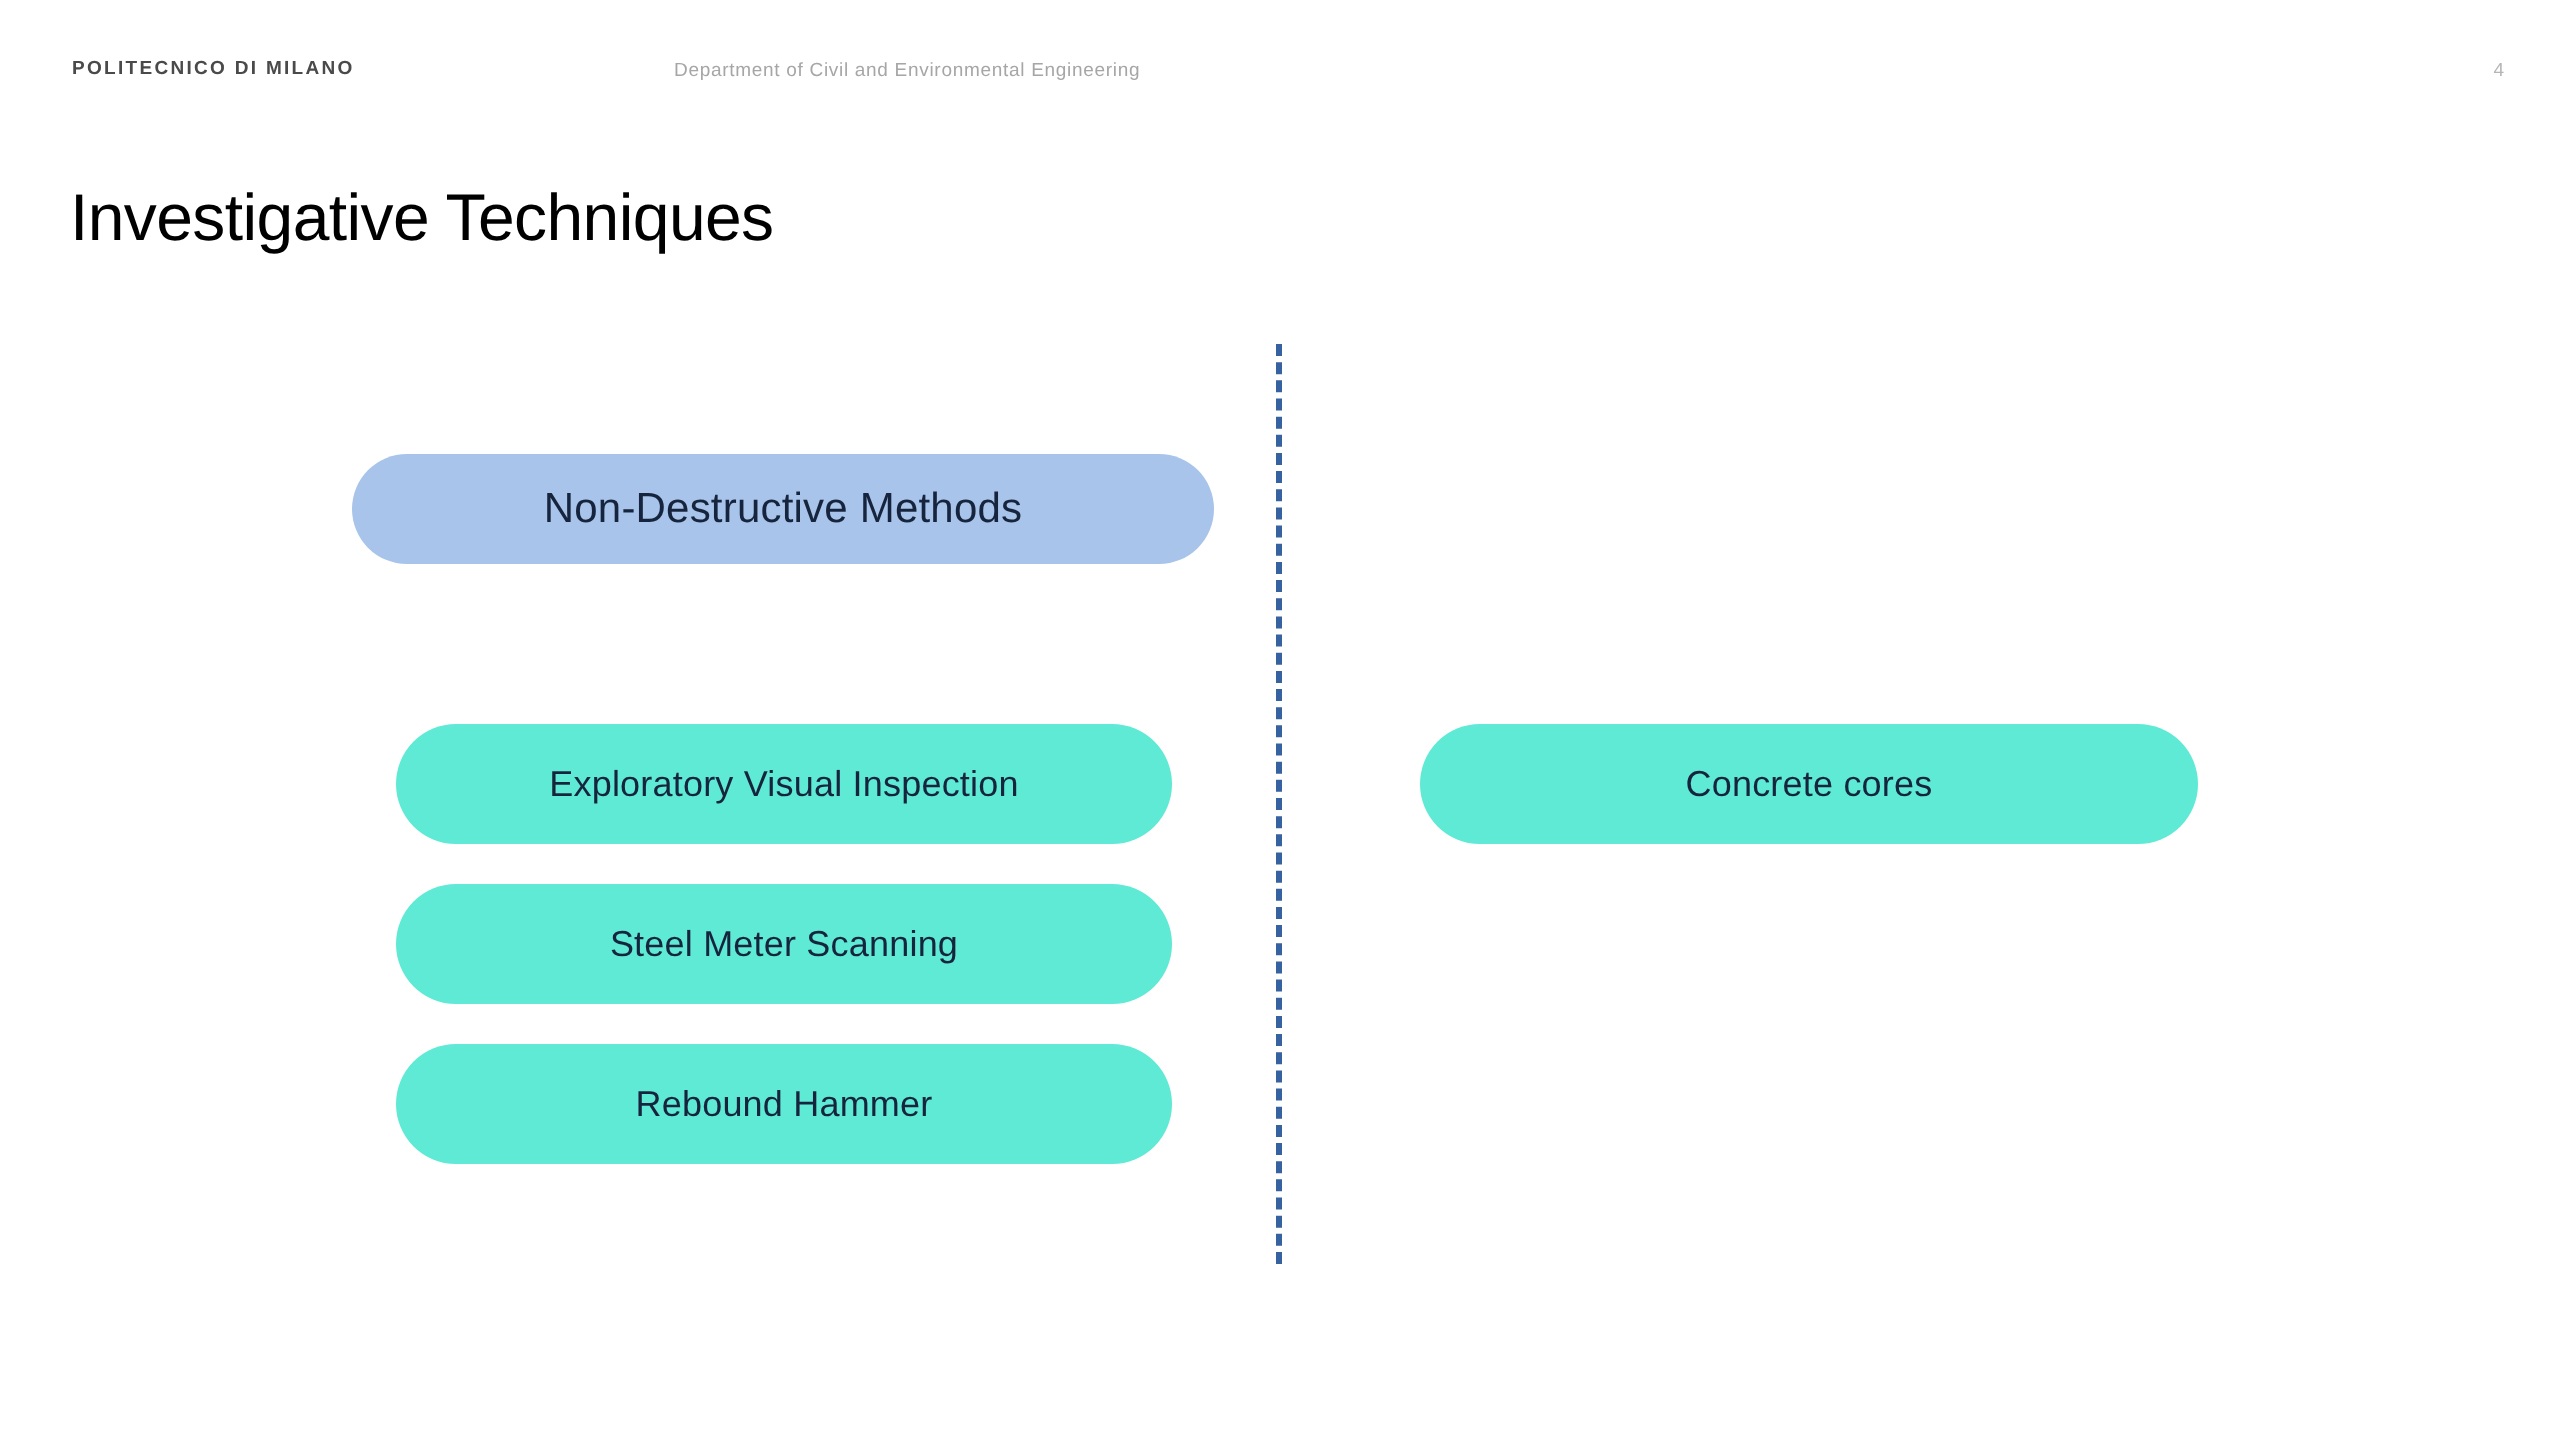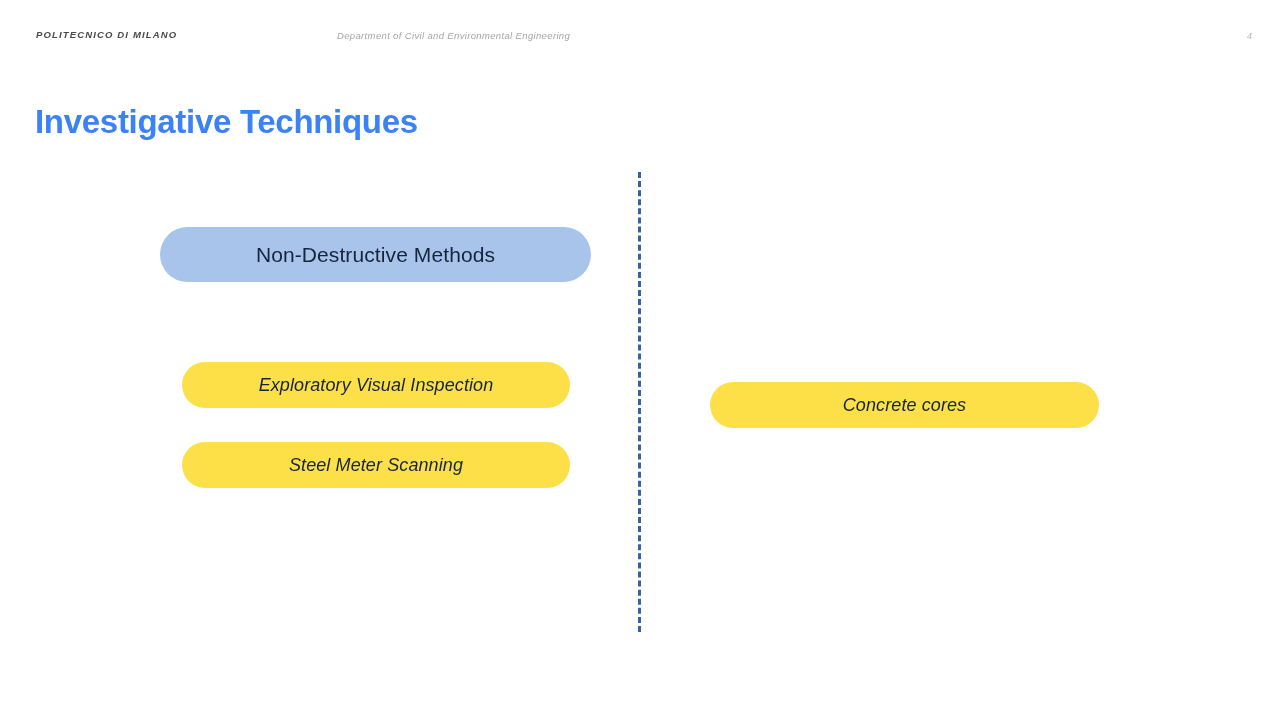--- a/index.html
+++ b/index.html
@@ -17,21 +17,20 @@
     -webkit-font-smoothing: antialiased;
   }
 
   
   .slide-header {
     position: absolute;
     top: 0;
     left: 0;
     width: 1280px;
     height: 62px;
-    font-style: italic;
   }
   .brand {
     position: absolute;
     left: 36px;
     top: 29px;
     font-size: 9.5px;
     font-weight: bold;
     letter-spacing: 1.15px;
     color: #4a4a4a;
     white-space: nowrap;
@@ -53,25 +52,25 @@
     width: 22px;
     text-align: right;
     font-size: 9.5px;
     color: #b5b5b5;
   }
 
   
   .slide-title {
     position: absolute;
     left: 35px;
-    top: 81px;
+    top: 68px;
     font-size: 33px;
-    font-weight: bold;
+    font-weight: normal;
     letter-spacing: -0.3px;
-    color: #3b82f6;
+    color: #000000;
     white-space: nowrap;
   }
 
   
   .diagram {
     position: absolute;
     left: 0;
     top: 0;
     width: 1280px;
     height: 720px;
@@ -84,21 +83,21 @@
     width: 0;
     height: 460px;
     border-left: 3px dashed #36629f;
   }
 
   .column {
     position: absolute;
     top: 0;
     height: 720px;
   }
-  .column-left  { left: 0px;   width: 638px; }
+  .column-left  { left: 16px;   width: 638px; }
   .column-right { left: 640px; width: 640px; }
 
   .pill {
     position: absolute;
     display: flex;
     align-items: center;
     justify-content: center;
     border-radius: 999px;
     box-sizing: border-box;
     color: #16253d;
@@ -110,29 +109,28 @@
     background: #a8c4ea;
     font-size: 21px;
     font-weight: normal;
     letter-spacing: 0.1px;
     top: 227px;
   }
   .pill-head.left  { left: 160px; width: 431px; }
   .pill-head.right { left:  49px; width: 431px; }
 
   .pill-sub {
-    height: 46px;
-    background: #fde047;
+    height: 60px;
+    background: #5eead4;
     font-size: 18px;
     font-weight: normal;
     letter-spacing: 0.1px;
-    font-style: italic;
   }
   .pill-sub.left  { left: 182px; width: 388px; }
-  .pill-sub.right { left:  70px; width: 389px; margin-top: 20px; }
+  .pill-sub.right { left:  70px; width: 389px; }
 
   .row-0 { top: 362px; }
   .row-1 { top: 442px; }
   .row-2 { top: 522px; }
 </style>
 </head>
 <body>
 
 <div class="slide-header">
   <div class="brand">POLITECNICO DI MILANO</div>
@@ -144,20 +142,21 @@
 
 <div class="diagram">
 
   <div class="divider"></div>
 
   <div class="column column-left">
     <div class="pill pill-head left">Non-Destructive Methods</div>
 
     <div class="pill pill-sub left row-0">Exploratory Visual Inspection</div>
     <div class="pill pill-sub left row-1">Steel Meter Scanning</div>
+    <div class="pill pill-sub left row-2">Rebound Hammer</div>
   </div>
 
   <div class="column column-right">
 
     <div class="pill pill-sub right row-0">Concrete cores</div>
   </div>
 
 </div>
 
 </body></html>

